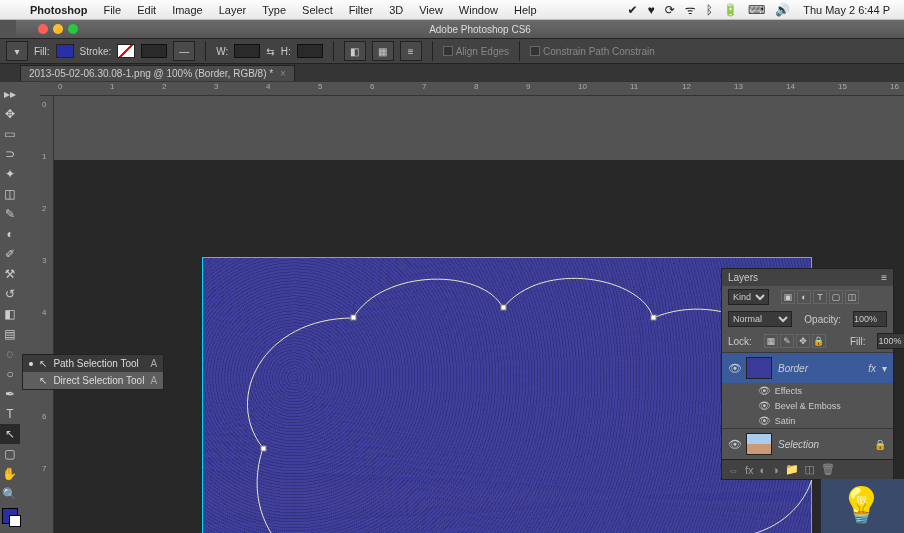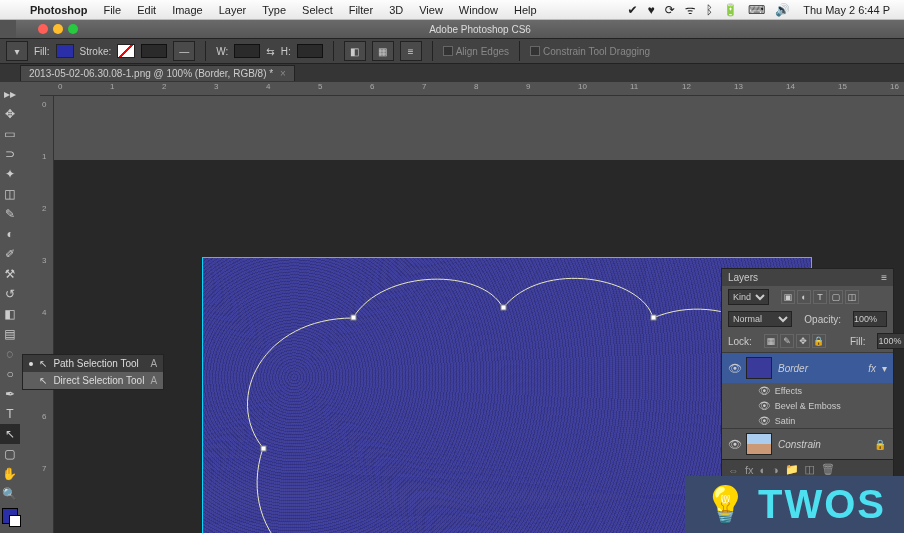--- a/index.html
+++ b/index.html
@@ -149,21 +149,21 @@
     <span class="iconbtn">▦</span>
     <span class="iconbtn">≡</span>
     <span class="opt-sep"></span>
     <label>
         <span class="checkbox"></span>
         <span>Align Edges</span>
       </label>
     <span class="opt-sep"></span>
     <label>
         <span class="checkbox"></span>
-        <span>Constrain Tool Dragging</span>
+        <span>Constrain Path Constrain</span>
       </label>
   </div>
 
   <div class="tabbar">
     <div class="tab">
       <span>2013-05-02-06.30.08-1.png @ 100% (Border, RGB/8) *</span>
       <span class="close">×</span>
     </div>
   </div>
 
@@ -303,33 +303,32 @@
       <span class="eye">👁</span>
       <span>Bevel &amp; Emboss</span>
     </div>
     <div class="sublayer">
       <span class="eye">👁</span>
       <span>Satin</span>
     </div>
     <div class="layer">
       <span class="eye">👁</span>
       <span class="thumb bg"></span>
-      <span class="name">Constrain</span>
+      <span class="name">Selection</span>
       <span>🔒</span>
     </div>
 
     <div class="panel-footer">
       <span>⇔</span>
       <span>fx</span>
       <span>◐</span>
       <span>◑</span>
       <span>📁</span>
       <span>◫</span>
       <span>🗑</span>
     </div>
   </div>
 
 </div>
 
 <div class="watermark">
   <span class="bulb">💡</span>
-  <span>TWOS</span>
 </div>
 
 </body></html>

